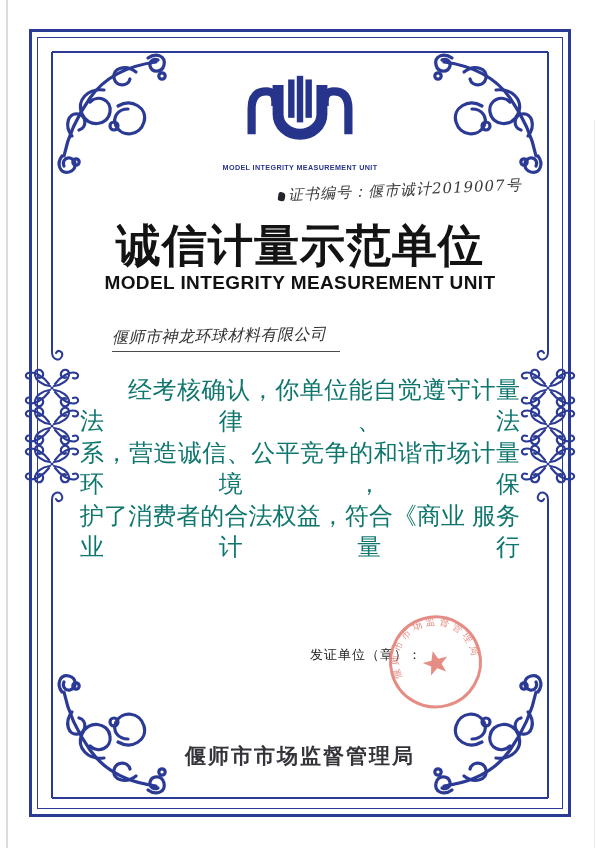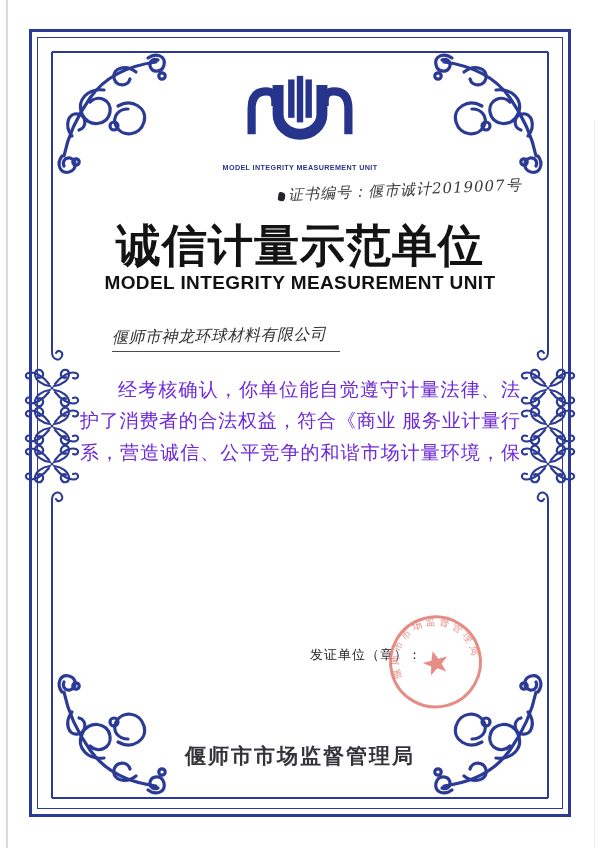--- a/index.html
+++ b/index.html
@@ -51,21 +51,21 @@
     border-bottom:1.5px solid #4a4a4a;padding-bottom:4px;
   }
   #company-name{
     font-family:"DejaVu Serif","Liberation Serif",serif;font-style:italic;
     font-size:16px;color:#333;display:inline-block;transform:rotate(-1deg);
     letter-spacing:.5px;white-space:nowrap;
   }
 
   #cert-body{
     position:absolute;left:80px;top:374px;width:440px;
-    font-size:19px;line-height:31.4px;color:#6d28d9;
+    font-size:24px;line-height:31.4px;color:#0f766e;
   }
   .body-line{text-align:justify;text-align-last:justify;}
   .body-line.first{text-indent:2em;}
   .body-line.last{text-align-last:left;}
 
   #issuer-row{position:absolute;left:310px;top:646px;font-size:13px;color:#222;
     letter-spacing:1px;white-space:nowrap;}
 
   #seal{position:absolute;left:373px;top:598px;opacity:.82;}
 
@@ -153,22 +153,22 @@
 
 <h1 id="cert-title">诚信计量示范单位</h1>
 <div id="cert-subtitle">MODEL INTEGRITY MEASUREMENT UNIT</div>
 
 <div id="company-line">
   <span id="company-name">偃师市神龙环球材料有限公司</span>
 </div>
 
 <div id="cert-body">
   <div class="body-line first">经考核确认，你单位能自觉遵守计量法律、法</div>
+  <div class="body-line">系，营造诚信、公平竞争的和谐市场计量环境，保</div>
   <div class="body-line">护了消费者的合法权益，符合《商业 服务业计量行</div>
-  <div class="body-line">系，营造诚信、公平竞争的和谐市场计量环境，保</div>
 </div>
 
 <div id="issuer-row">发证单位（章）：</div>
 
 <svg id="seal" width="124" height="124" viewBox="-62 -62 124 124">
   <g transform="rotate(-15)" stroke="#e0756b" fill="none">
     <circle cx="0" cy="2" r="45" stroke-width="3"></circle>
     <polygon points="0,-12 3.6,-3.3 12.6,-3.3 5.4,2.4 7.9,11 0,5.6 -7.9,11 -5.4,2.4 -12.6,-3.3 -3.6,-3.3" fill="#e0756b" stroke="none" transform="translate(0,3)"></polygon>
     <path id="sealArc" d="M-26,28 A37,37 0 1 1 26,28" stroke="none"></path>
     <text font-size="10" fill="#e0756b" stroke="none" letter-spacing="3" font-family="Liberation Sans, sans-serif">

